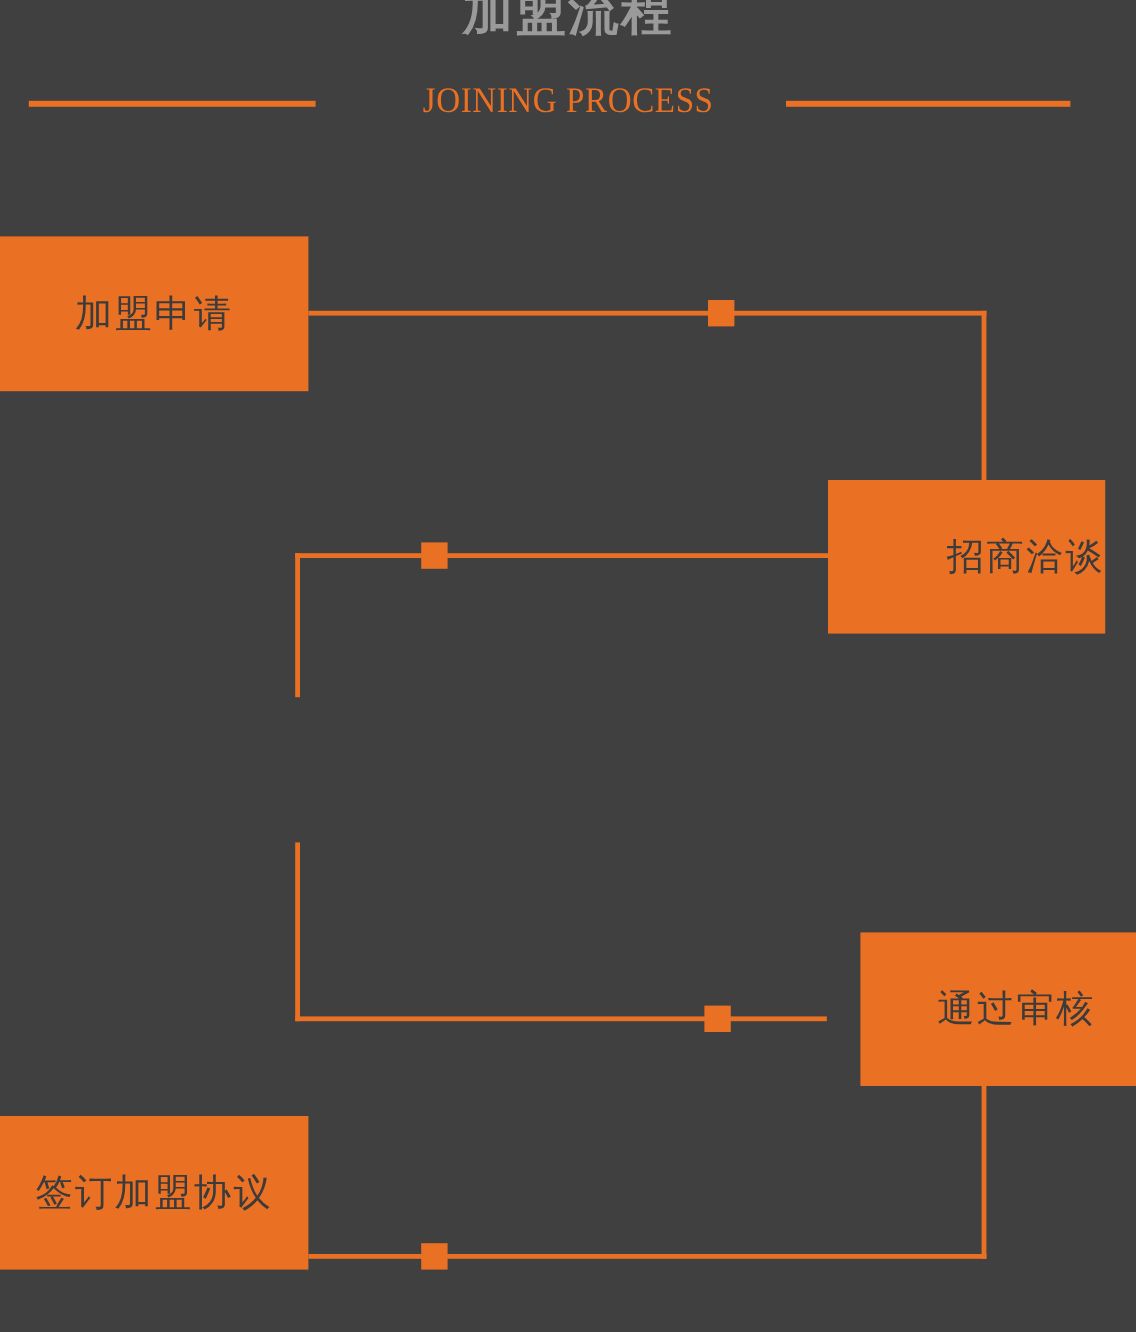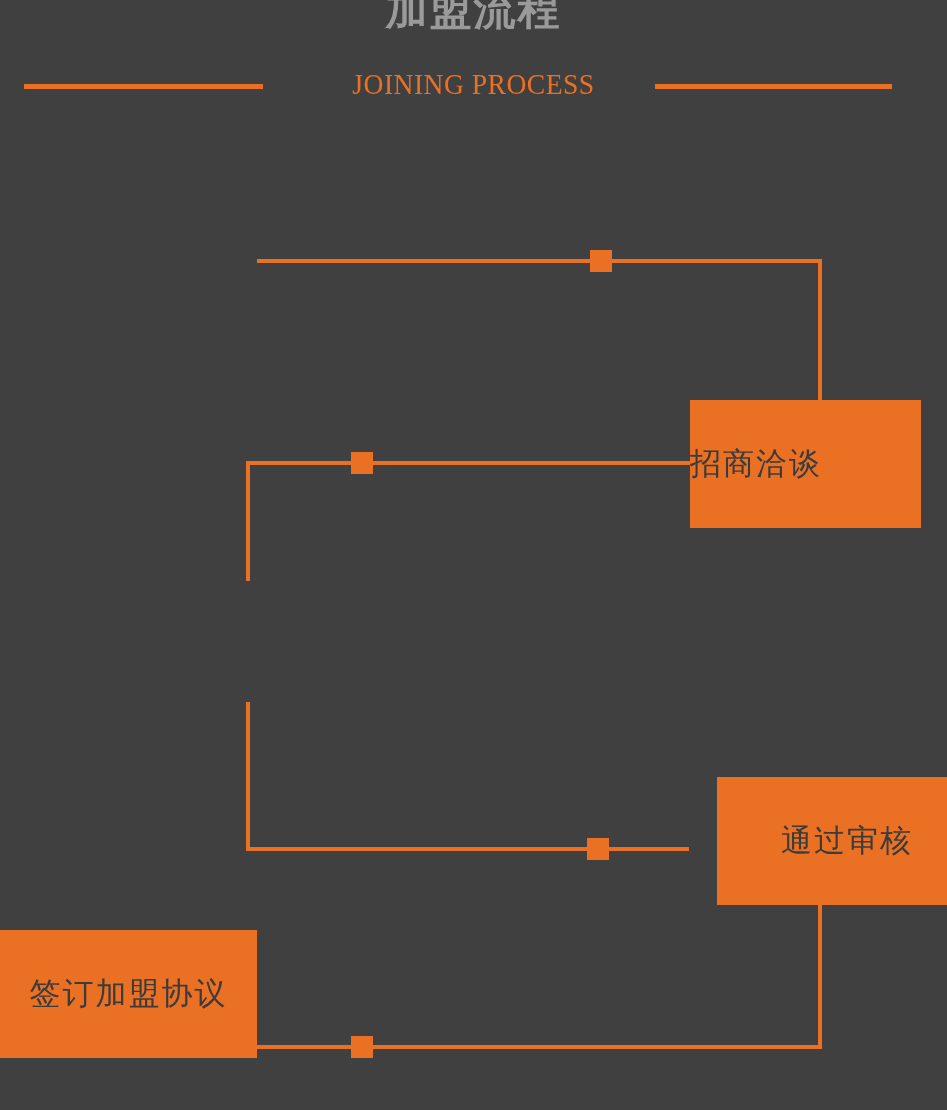--- a/index.html
+++ b/index.html
@@ -65,21 +65,21 @@
     align-items: center;
     color: #3b3b3b;
     font-size: 31px;
     letter-spacing: 2px;
     white-space: nowrap;
     box-sizing: border-box;
   }
   .node-label { display: block; }
 
   .node-1 { left: 0px;   top: 197px;  width: 257px; height: 129px; justify-content: center; }
-  .node-2 { left: 690px; top: 400px;  width: 231px; height: 128px; justify-content: flex-start; }
+  .node-2 { left: 690px; top: 400px;  width: 231px; height: 128px; justify-content: flex-end; }
   .node-3 { left: 120px; top: 577px;  width: 259px; height: 129px; justify-content: center; }
   .node-4 { left: 687px; top: 777px;  width: 260px; height: 128px; justify-content: center; margin-left: 30px; }
   .node-5 { left: 0px;   top: 930px;  width: 257px; height: 128px; justify-content: center; }
 
   
   .conn-h {
     position: absolute;
     height: 4px;
     background: #ea7024;
   }
@@ -137,20 +137,23 @@
   <div class="conn-dot d2"></div>
 
   <div class="conn-v v3"></div>
   <div class="conn-h h3"></div>
   <div class="conn-dot d3"></div>
 
   <div class="conn-v v4"></div>
   <div class="conn-h h4"></div>
   <div class="conn-dot d4"></div>
 
+  <div class="node node-1">
+    <span class="node-label">加盟申请</span>
+  </div>
 
   <div class="node node-2">
     <span class="node-label">招商洽谈</span>
   </div>
 
 
   <div class="node node-4">
     <span class="node-label">通过审核</span>
   </div>
 

